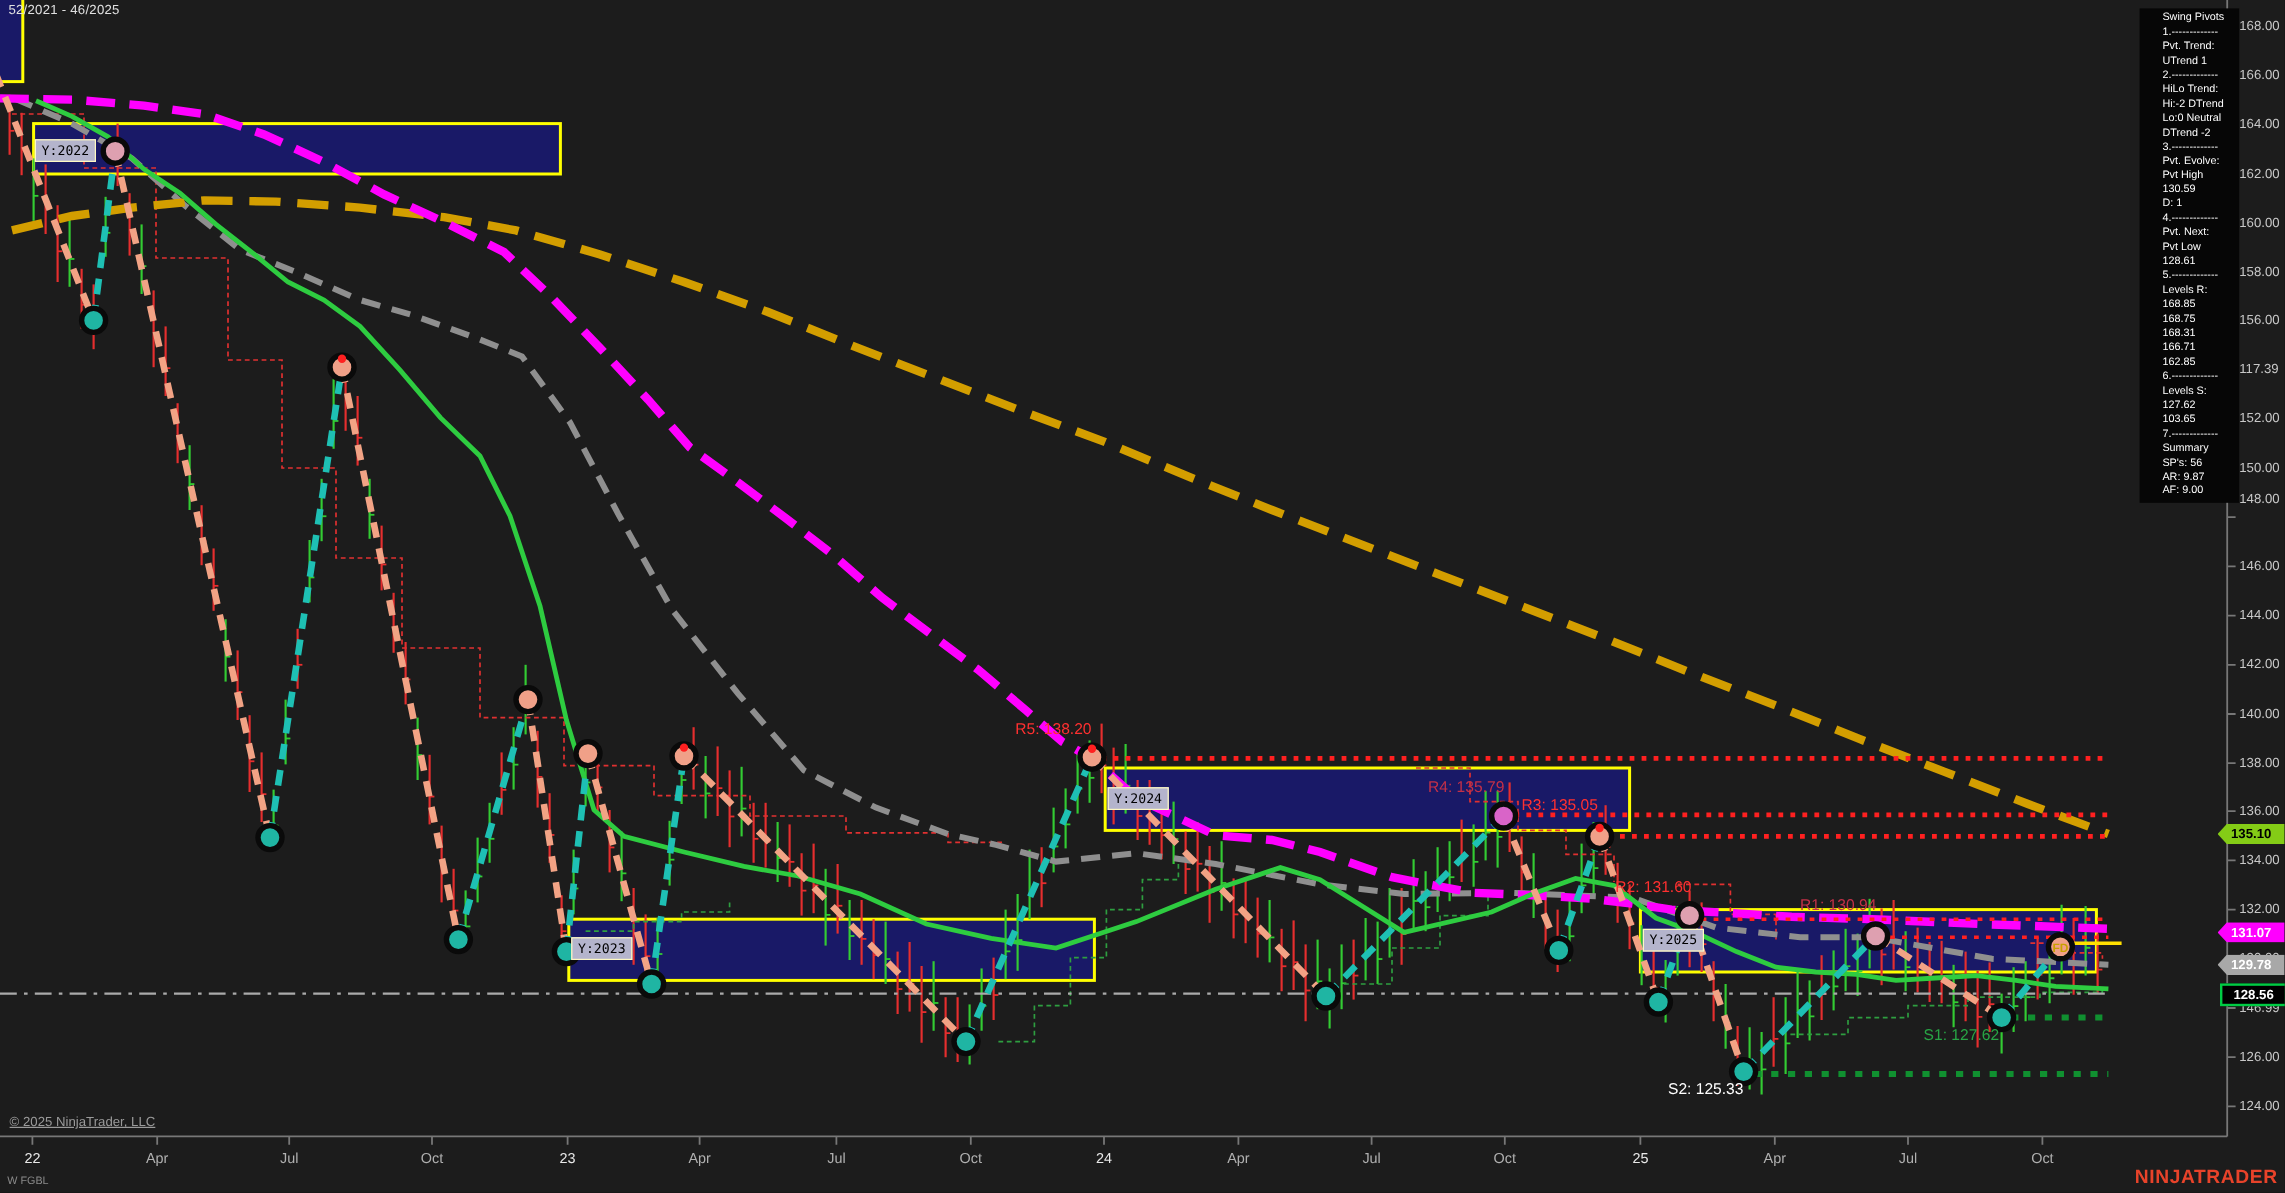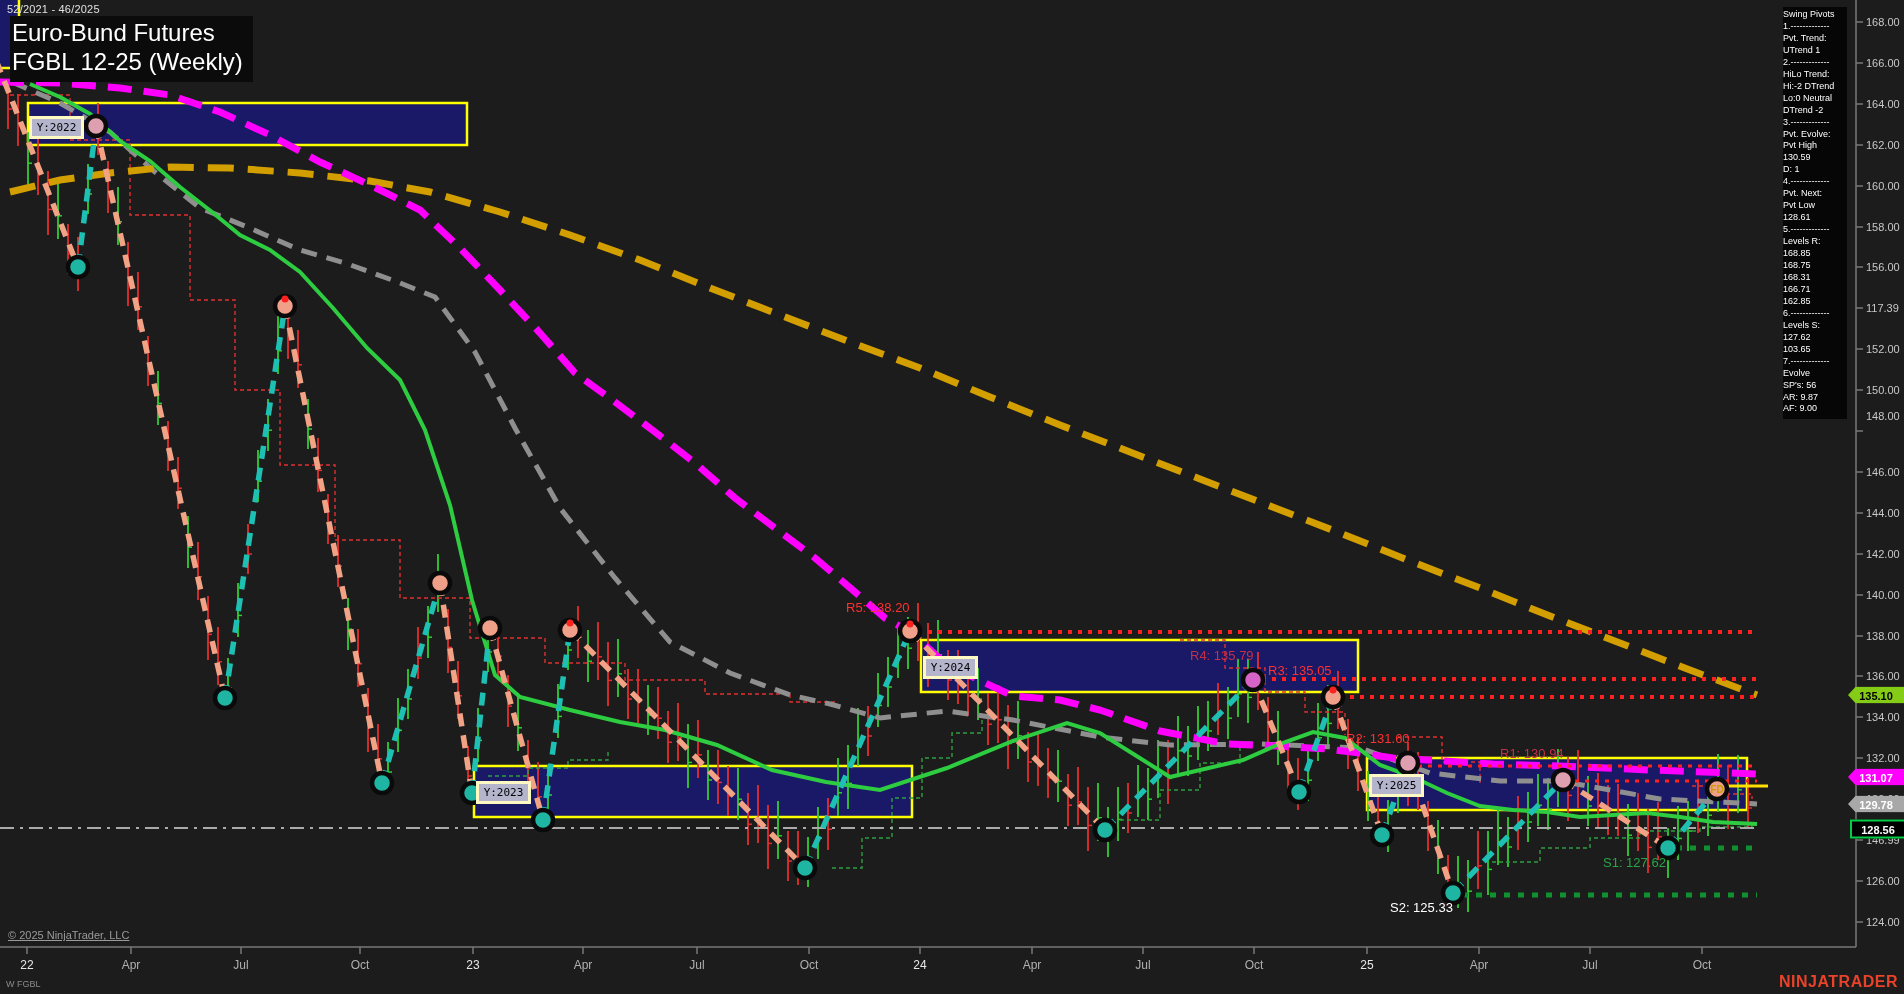--- a/index.html
+++ b/index.html
@@ -5,30 +5,30 @@
   html,body{margin:0;padding:0;background:#141414;}
   body{width:1904px;height:994px;position:relative;overflow:hidden;
        font-family:"Liberation Sans", sans-serif;}
   #stage{position:absolute;left:0;top:0;width:1904px;height:994px;background:#1c1c1c;}
   #chart-svg{position:absolute;left:0;top:0;}
   .abs{position:absolute;}
   #range-label{left:7px;top:3px;font-size:11px;color:#e0e0e0;letter-spacing:.2px;}
   #title-block{left:10px;top:16px;background:#0b0b0b;padding:2px 10px 6px 2px;color:#fff;}
   #title-line1,#title-line2{font-size:24px;line-height:29px;white-space:nowrap;}
   #pivot-panel{left:1783px;top:7px;width:64px;background:#060606;color:#fff;
-       font-size:9px;line-height:11.95px;padding:2px 0 4px 0;white-space:nowrap;overflow:hidden;}
+       font-size:9px;line-height:11.95px;padding:2px 0 4px 19px;white-space:nowrap;overflow:hidden;}
   #y-axis-labels div{position:absolute;left:1866px;font-size:11px;color:#c8c8c8;transform:translateY(-50%);}
   #x-axis-labels div{position:absolute;top:958px;font-size:12px;color:#b0b0b0;transform:translateX(-50%);}
   #x-axis-labels div.yr{color:#e8e8e8;}
   .price-tag{position:absolute;left:1848px;width:56px;height:17px;font-size:11px;font-weight:bold;
        display:flex;align-items:center;justify-content:center;transform:translateY(-50%);
        clip-path:polygon(0 50%,14% 0,100% 0,100% 100%,14% 100%);}
   .price-tag.bordered{clip-path:none;border:2px solid #00cc44;left:1850px;width:52px;height:15px;}
   .lvl-label{position:absolute;font-size:13px;white-space:nowrap;}
-  .badge{position:absolute;width:49px;height:17px;background:#b4b4cc;border:3px solid #fef9c3;
+  .badge{position:absolute;width:49px;height:17px;background:#b4b4cc;border:1px solid #fef9c3;
        color:#000;font-family:"DejaVu Sans Mono",monospace;font-size:11px;
        display:flex;align-items:center;justify-content:center;letter-spacing:0;}
   #copyright{left:8px;top:929px;font-size:11px;color:#9a9a9a;text-decoration:underline;}
   #series-label{left:6px;top:979px;font-size:9px;color:#8a8a8a;}
   #brand-logo{right:6px;top:973px;font-size:16px;font-weight:bold;color:#e8432a;letter-spacing:.5px;}
 </style>
 </head>
 <body>
 
 <div id="stage">
@@ -496,24 +496,20 @@
       <line x1="1143" y1="947" x2="1143" y2="954" stroke="#777777" stroke-width="1.5"></line>
       <line x1="1254" y1="947" x2="1254" y2="954" stroke="#777777" stroke-width="1.5"></line>
       <line x1="1367" y1="947" x2="1367" y2="954" stroke="#777777" stroke-width="1.5"></line>
       <line x1="1479" y1="947" x2="1479" y2="954" stroke="#777777" stroke-width="1.5"></line>
       <line x1="1590" y1="947" x2="1590" y2="954" stroke="#777777" stroke-width="1.5"></line>
       <line x1="1702" y1="947" x2="1702" y2="954" stroke="#777777" stroke-width="1.5"></line>
     </svg>
 
   <div class="abs" id="range-label">52/2021 - 46/2025</div>
 
-  <div class="abs" id="title-block">
-    <div id="title-line1">Euro-Bund Futures</div>
-    <div id="title-line2">FGBL 12-25 (Weekly)</div>
-  </div>
 
   <div class="abs" id="pivot-panel">
       <div>Swing Pivots</div>
       <div>1.-------------</div>
       <div>Pvt. Trend:</div>
       <div>UTrend 1</div>
       <div>2.-------------</div>
       <div>HiLo Trend:</div>
       <div>Hi:-2 DTrend</div>
       <div>Lo:0 Neutral</div>
@@ -532,21 +528,21 @@
       <div>168.85</div>
       <div>168.75</div>
       <div>168.31</div>
       <div>166.71</div>
       <div>162.85</div>
       <div>6.-------------</div>
       <div>Levels S:</div>
       <div>127.62</div>
       <div>103.65</div>
       <div>7.-------------</div>
-      <div>Evolve</div>
+      <div>Summary</div>
       <div>SP's: 56</div>
       <div>AR: 9.87</div>
       <div>AF: 9.00</div>
     </div>
 
   <div id="y-axis-labels">
       <div style="top: 22px;">168.00</div>
       <div style="top: 63px;">166.00</div>
       <div style="top: 104px;">164.00</div>
       <div style="top: 145px;">162.00</div>

